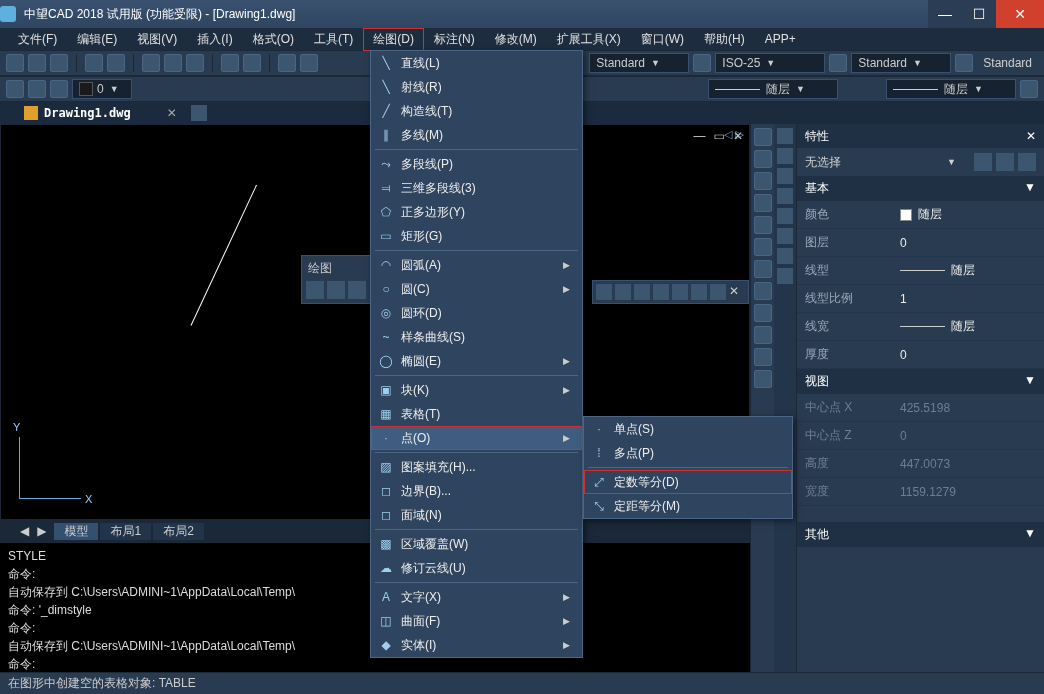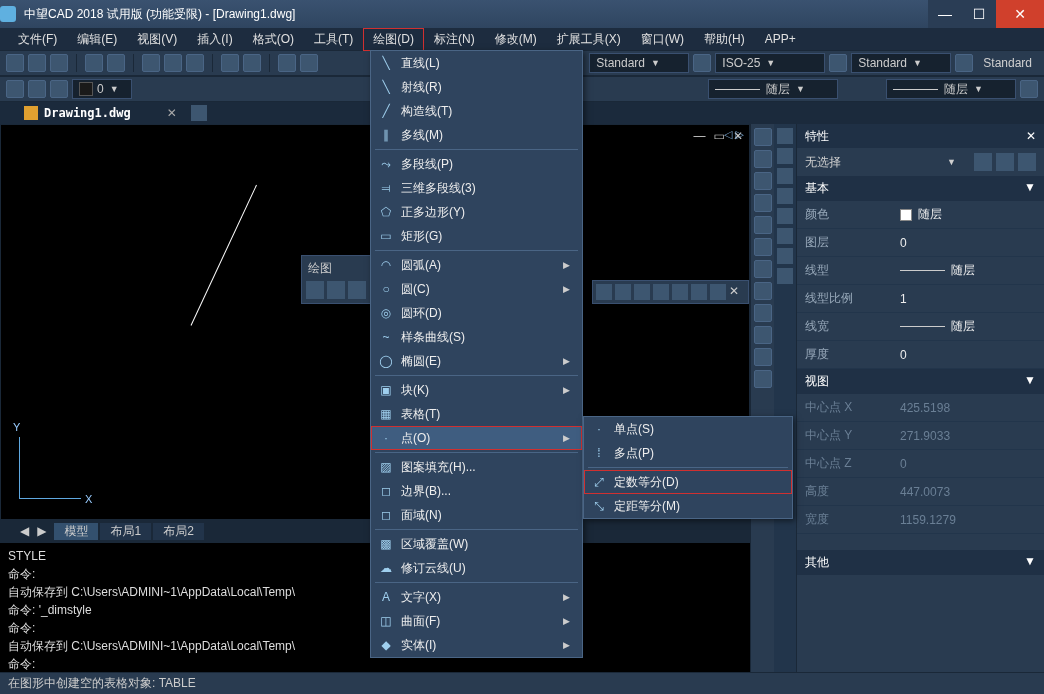--- a/index.html
+++ b/index.html
@@ -319,24 +319,20 @@
       </div>
     <div class="psec">
         <span>视图</span>
         <span>▼</span>
       </div>
     <div class="prow dim">
         <div class="pk">中心点 X</div>
         <div class="pv">425.5198</div>
       </div>
     <div class="prow dim">
-        <div class="pk">中心点 Y</div>
-        <div class="pv">271.9033</div>
-      </div>
-    <div class="prow dim">
         <div class="pk">中心点 Z</div>
         <div class="pv">0</div>
       </div>
     <div class="prow dim">
         <div class="pk">高度</div>
         <div class="pv">447.0073</div>
       </div>
     <div class="prow dim">
         <div class="pk">宽度</div>
         <div class="pv">1159.1279</div>

